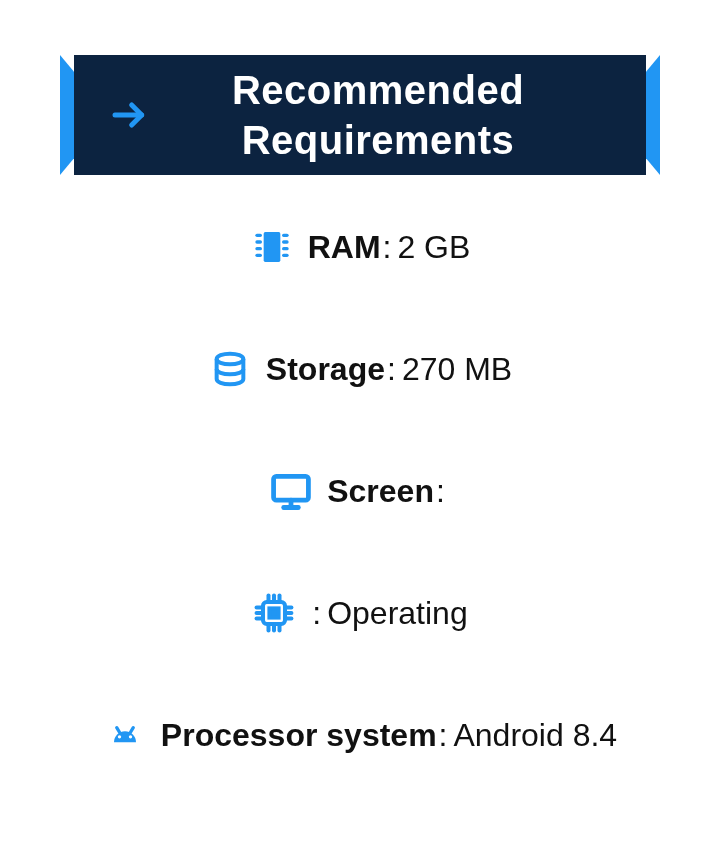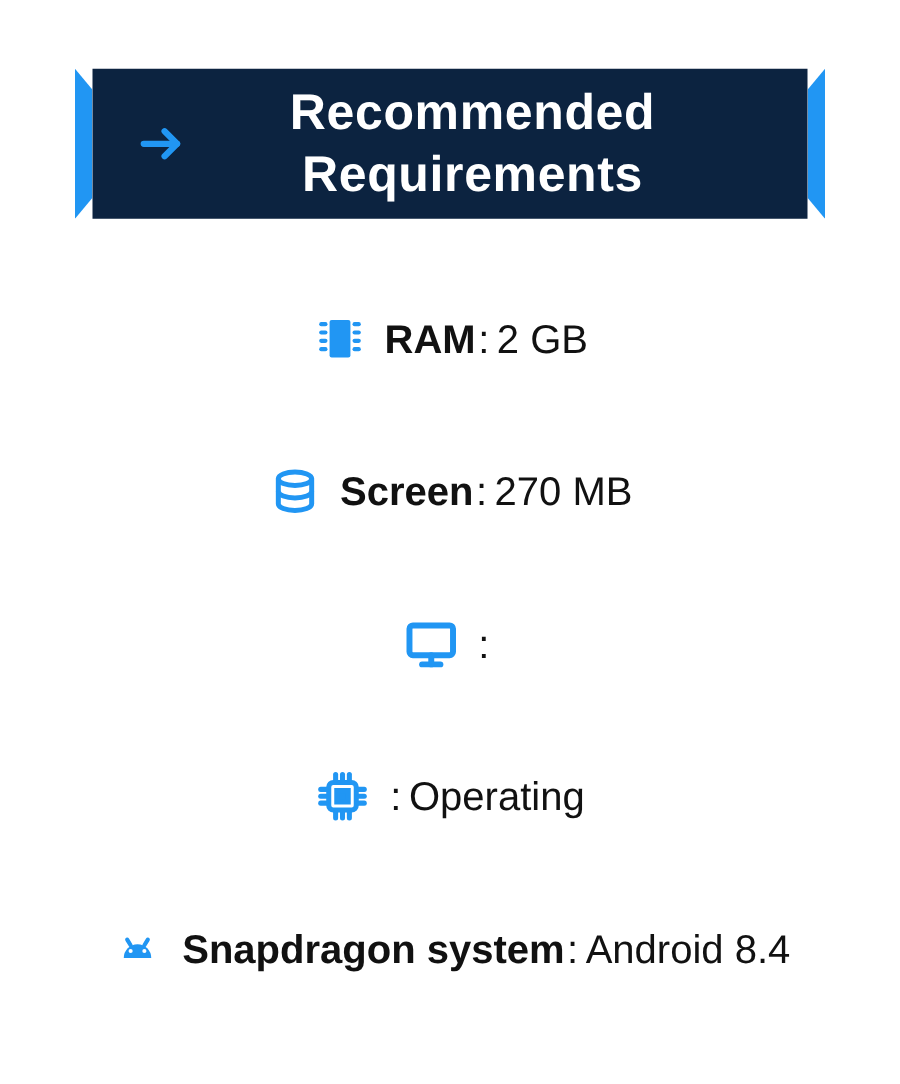--- a/index.html
+++ b/index.html
@@ -44,21 +44,21 @@
     flex: 1;
     color: #ffffff;
     font-weight: 800;
     font-size: 40px;
     line-height: 1.25;
     text-align: center;
     padding-right: 40px;
     letter-spacing: 0.5px;
   }
   .specs {
-    margin-top: 74px;
+    margin-top: 50px;
     display: flex;
     flex-direction: column;
     gap: 78px;
   }
   .spec-row {
     display: flex;
     align-items: center;
     justify-content: center;
     font-size: 32px;
     color: #111;
@@ -117,33 +117,34 @@
   </div>
 
   <div class="spec-row">
     <span class="spec-icon">
       <svg viewBox="0 0 24 24" width="40" height="40" fill="none" stroke="#2196f3" stroke-width="2.4">
         <ellipse cx="12" cy="6" rx="8" ry="3.2"></ellipse>
         <path d="M4 6v12c0 1.8 3.6 3.2 8 3.2s8-1.4 8-3.2V6"></path>
         <path d="M4 12c0 1.8 3.6 3.2 8 3.2s8-1.4 8-3.2"></path>
       </svg>
     </span>
-    <span class="spec-label">Screen</span>
+    <span class="spec-label">Storage</span>
     <span class="spec-sep"> : </span>
     <span class="spec-value">270 MB</span>
   </div>
 
   <div class="spec-row">
     <span class="spec-icon">
       <svg viewBox="0 0 24 24" width="44" height="44" fill="none" stroke="#2196f3" stroke-width="2.6" stroke-linecap="round">
         <rect x="2.5" y="4" width="19" height="13" rx="1.5"></rect>
         <line x1="8" y1="21" x2="16" y2="21"></line>
         <line x1="12" y1="17" x2="12" y2="21"></line>
       </svg>
     </span>
+    <span class="spec-label">Screen</span>
     <span class="spec-sep"> : </span>
   </div>
 
   <div class="spec-row">
     <span class="spec-icon">
       <svg viewBox="0 0 24 24" width="44" height="44" fill="none" stroke="#2196f3" stroke-width="2.2" stroke-linecap="round">
         <rect x="6" y="6" width="12" height="12" rx="2"></rect>
         <rect x="9.5" y="9.5" width="5" height="5" fill="#2196f3"></rect>
         <line x1="9" y1="2.5" x2="9" y2="5"></line>
           <line x1="12" y1="2.5" x2="12" y2="5"></line>
@@ -166,18 +167,18 @@
   <div class="spec-row">
     <span class="spec-icon">
       <svg viewBox="0 0 24 24" width="44" height="44" fill="#2196f3">
         <path d="M6 16a6 6 0 0 1 12 0z"></path>
         <circle cx="9" cy="13" r="0.9" fill="#fff"></circle>
         <circle cx="15" cy="13" r="0.9" fill="#fff"></circle>
         <line x1="7.5" y1="8" x2="9" y2="10.5" stroke="#2196f3" stroke-width="1.8" stroke-linecap="round"></line>
         <line x1="16.5" y1="8" x2="15" y2="10.5" stroke="#2196f3" stroke-width="1.8" stroke-linecap="round"></line>
       </svg>
     </span>
-    <span class="spec-label">Snapdragon system</span>
+    <span class="spec-label">Processor system</span>
     <span class="spec-sep"> : </span>
     <span class="spec-value">Android 8.4</span>
   </div>
 
 </div>
 
 </body></html>

